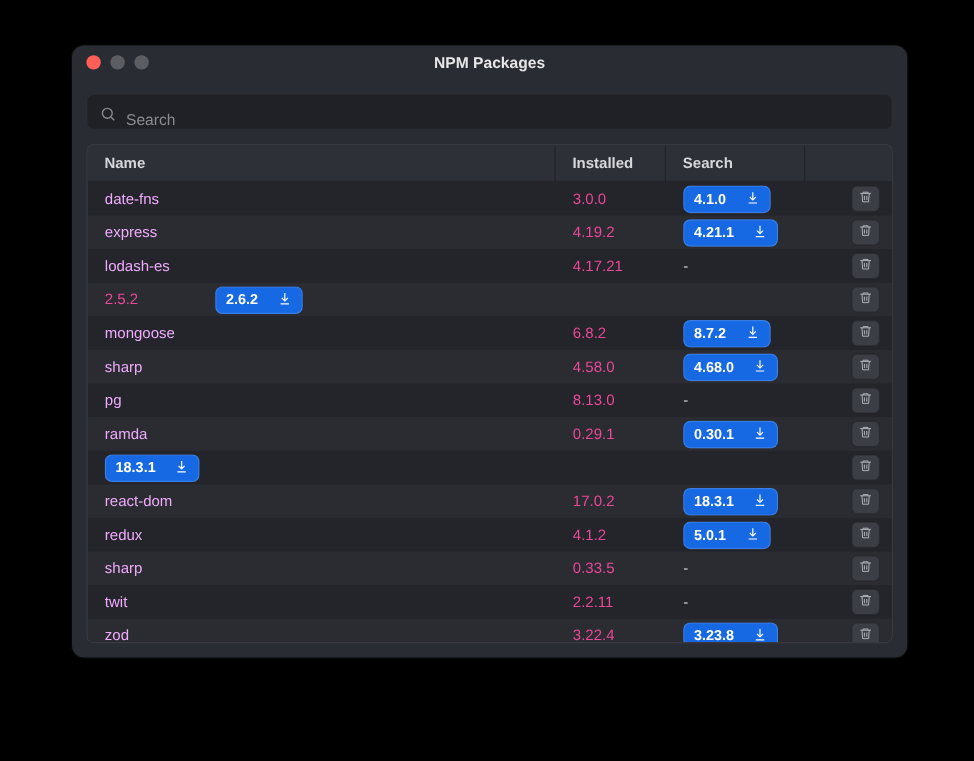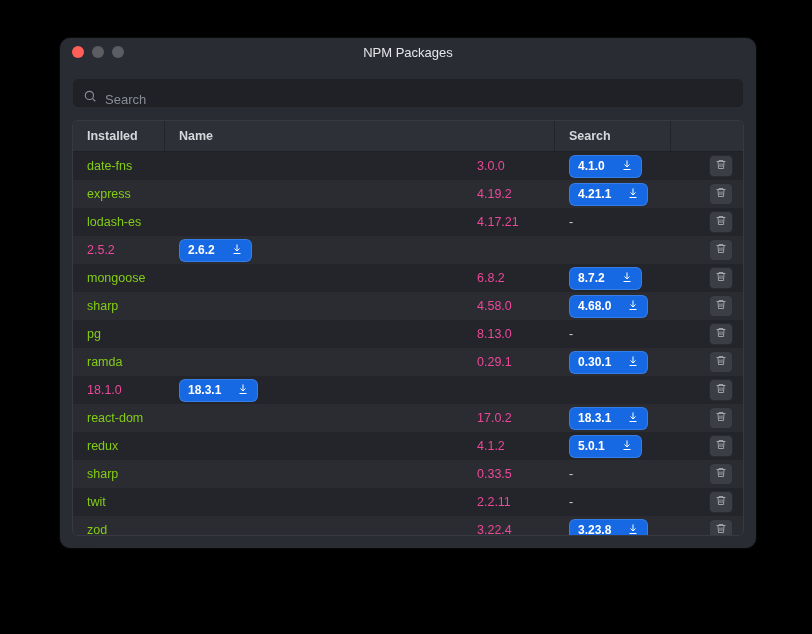--- a/index.html
+++ b/index.html
@@ -18,21 +18,21 @@
     height: 28px;
     display: flex; align-items: center;
     position: relative;
     flex-shrink: 0;
   }
   .traffic { position: absolute; left: 12px; top: 8px; display: flex; gap: 8px; }
   .traffic span { width: 12px; height: 12px; border-radius: 50%; display: block; }
   .tr-close { background: #ff5f57; }
   .tr-min { background: #5b5d63; }
   .tr-max { background: #5b5d63; }
-  .title { color: #e6e6e9; font-size: 13px; font-weight: 400; margin: 0 auto; }
+  .title { color: #e6e6e9; font-size: 13px; font-weight: 700; margin: 0 auto; }
   .content { padding: 12px 12px 12px 12px; flex: 1; display: flex; flex-direction: column; min-height: 0; }
   .searchwrap {
     background: #1f2127;
     border: 1px solid rgba(255,255,255,0.05);
     border-radius: 6px;
     height: 30px;
     display: flex; align-items: flex-end;
     padding: 0 10px;
     gap: 8px;
     flex-shrink: 0;
@@ -69,21 +69,21 @@
   .col-latest { flex: 0 0 116px; }
   .col-act { flex: 1; }
   .tbody { flex: 1; overflow-y: auto; }
   .tbody::-webkit-scrollbar { width: 6px; }
   .tbody::-webkit-scrollbar-track { background: #2a2c33; }
   .tbody::-webkit-scrollbar-thumb { background: #4a4c53; border-radius: 3px; }
   .row { display: flex; height: 28px; align-items: center; }
   .row:nth-child(odd) { background: #23252b; }
   .row:nth-child(even) { background: #2a2c32; }
   .cell { padding: 0 14px; font-size: 12.5px; color: #cfd0d4; display: flex; align-items: center; height: 100%; }
-  .cell.col-name { color: #84cc16; }
+  .cell.col-name { color: #f0abfc; }
   .cell.col-installed { color: #ec4899; }
   .cell.col-latest { color: #cfd0d4; }
   .update-pill {
     background: #1668E3;
     color: #fff;
     font-size: 12px; font-weight: 600;
     border-radius: 6px;
     padding: 3px 8px;
     display: inline-flex; align-items: center; gap: 16px;
     cursor: pointer;
@@ -120,22 +120,22 @@
         <svg viewBox="0 0 24 24">
             <circle cx="11" cy="11" r="7"></circle>
             <line x1="21" y1="21" x2="16.5" y2="16.5"></line>
           </svg>
       </span>
       <input type="text" placeholder="Search" style="">
     </div>
 
     <div class="tablewrap">
       <div class="thead">
+        <div class="th col-name">Name</div>
         <div class="th col-installed">Installed</div>
-        <div class="th col-name">Name</div>
         <div class="th col-latest">Search</div>
         <div class="th col-act"></div>
       </div>
       <div class="tbody" id="tbody">
           <div class="row">
             <div class="cell col-name">date-fns</div>
             <div class="cell col-installed">3.0.0</div>
             <div class="cell col-latest">
               <span class="update-pill">
                 <span>4.1.0</span>
@@ -308,21 +308,20 @@
                     <path d="M3 6h18"></path>
                     <path d="M8 6V4h8v2"></path>
                     <path d="M6 6l1 14h10l1-14"></path>
                     <line x1="10" y1="10" x2="10" y2="17"></line>
                     <line x1="14" y1="10" x2="14" y2="17"></line>
                   </svg></span>
               </span>
             </div>
           </div>
           <div class="row">
-            <div class="cell col-installed">18.1.0</div>
             <div class="cell col-latest">
               <span class="update-pill">
                 <span>18.3.1</span>
                 <span><svg viewBox="0 0 24 24">
                     <path d="M12 3v12"></path>
                     <path d="M7 11l5 5 5-5"></path>
                     <path d="M5 21h14"></path>
                   </svg></span>
               </span>
             </div>

